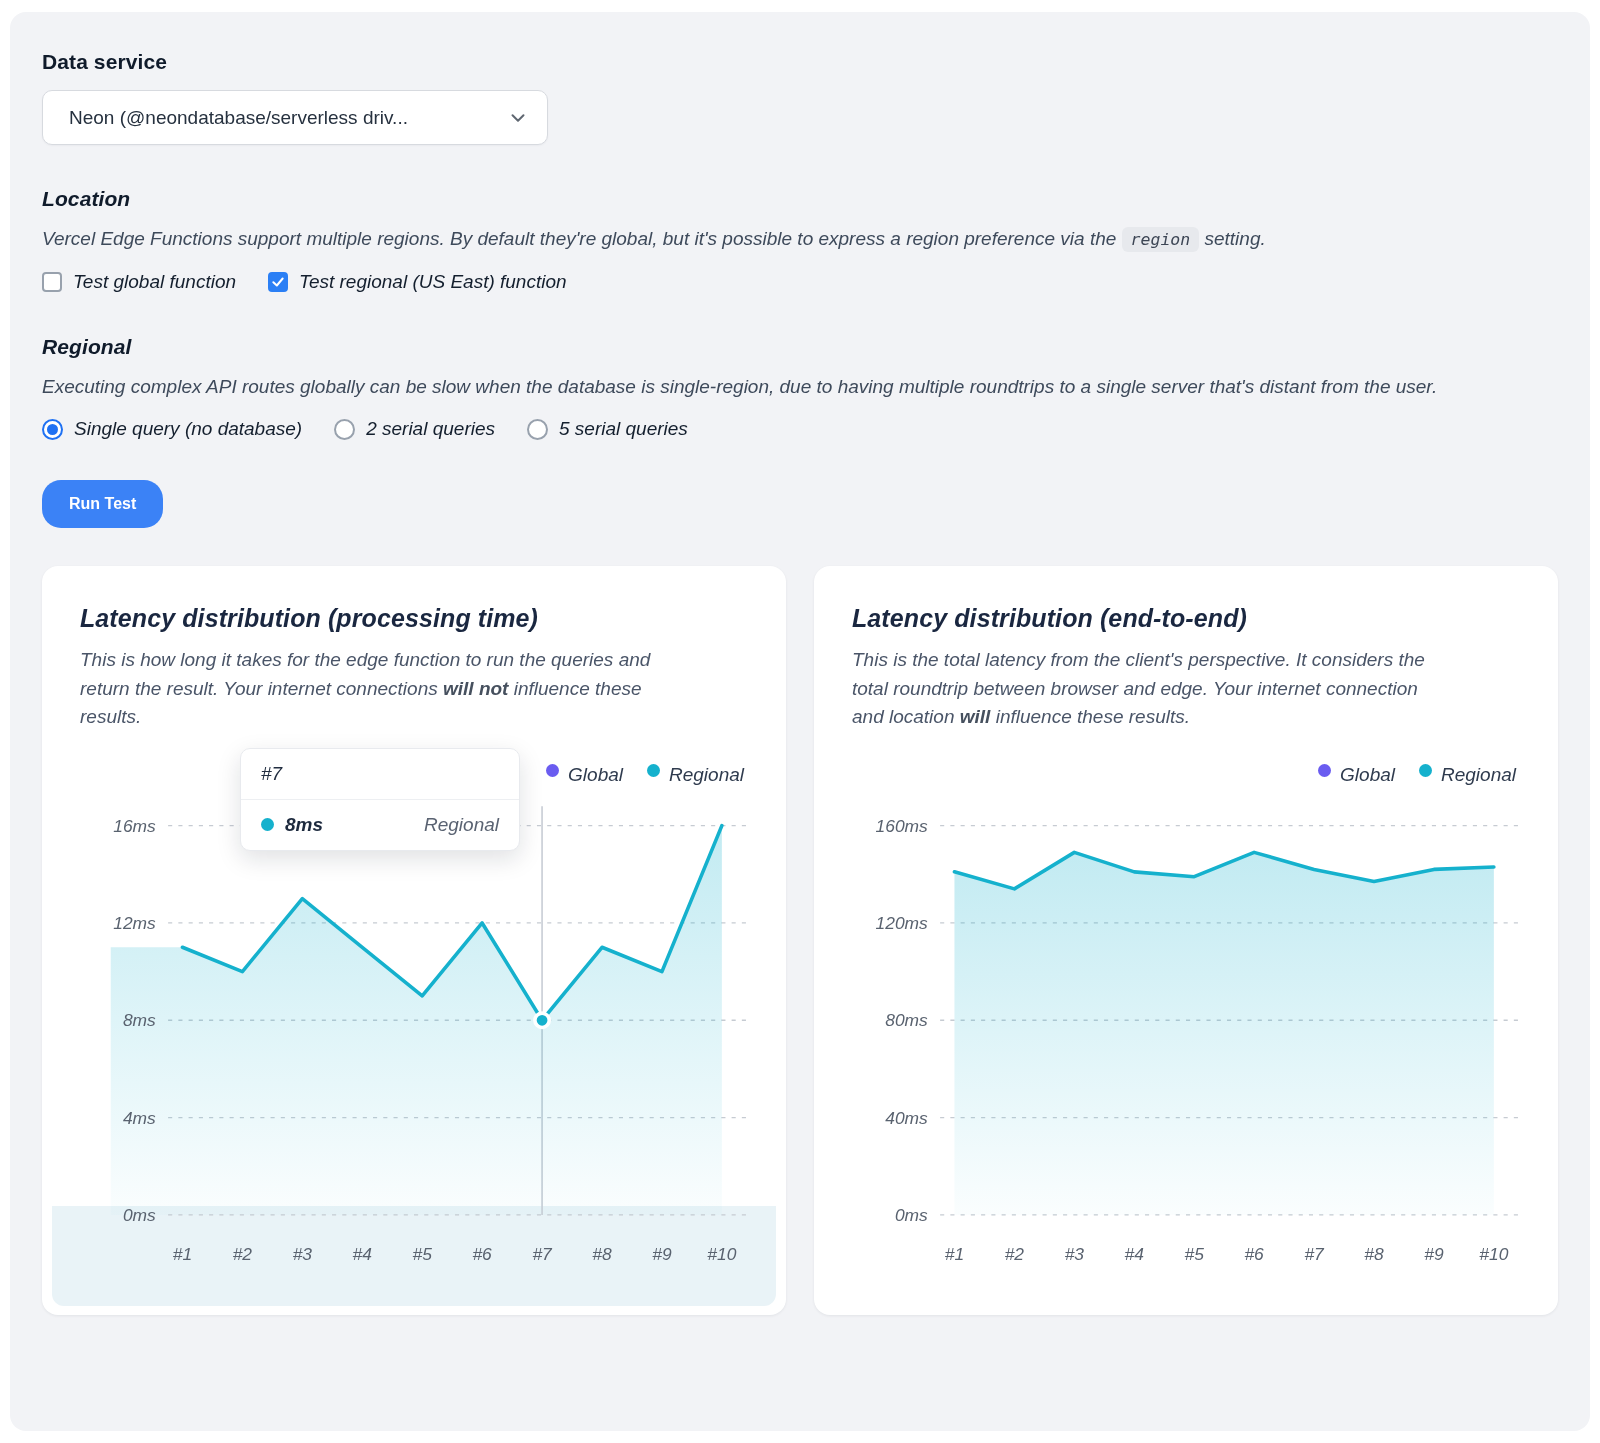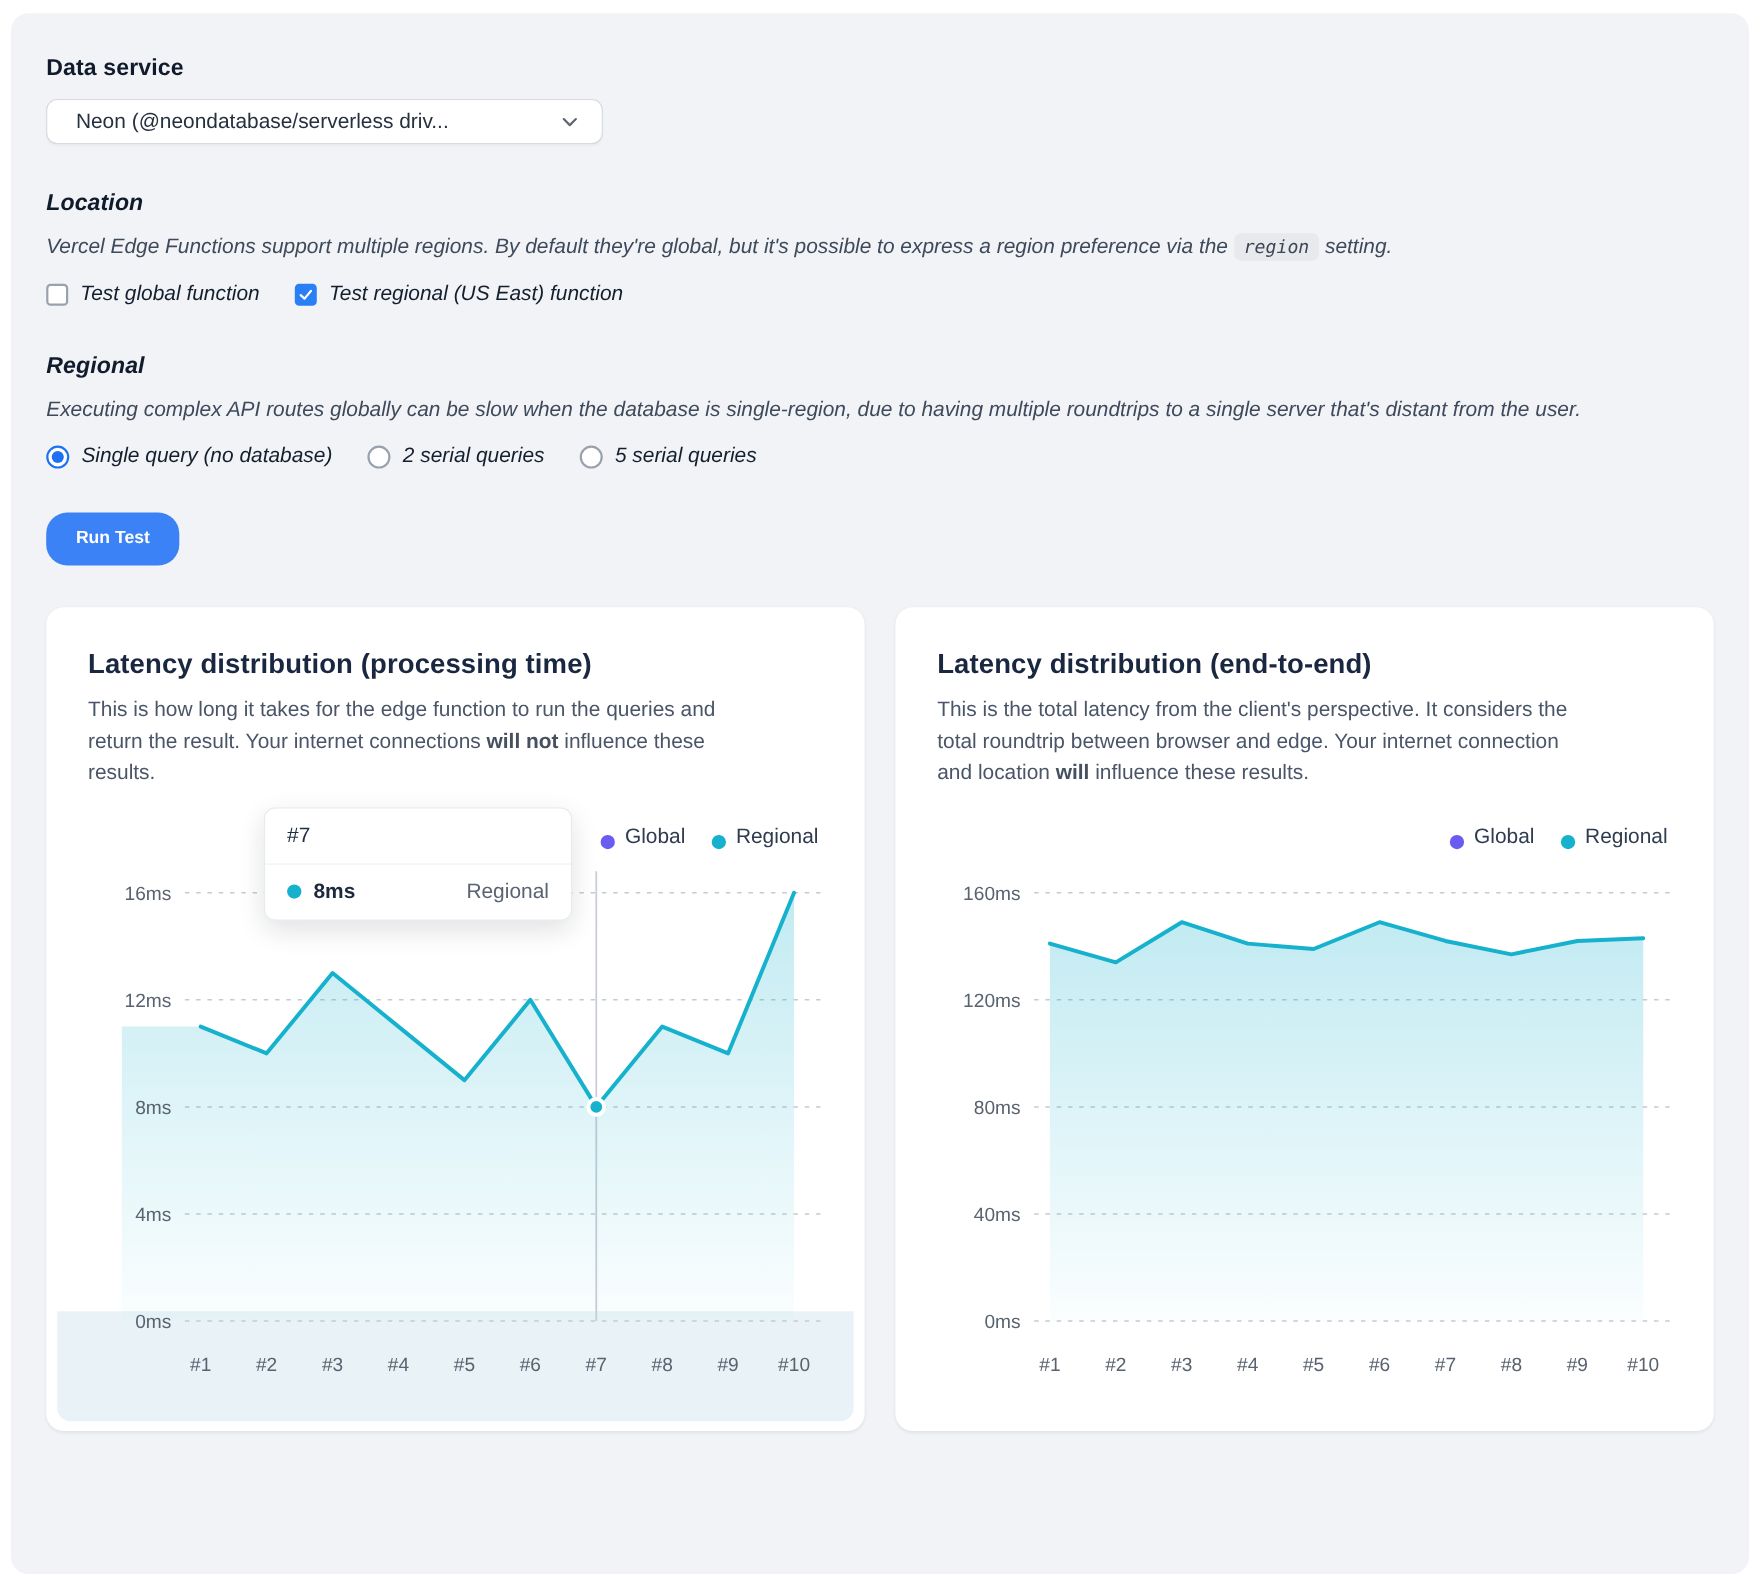--- a/index.html
+++ b/index.html
@@ -1,43 +1,43 @@
 <!DOCTYPE html>
 <html><head>
 <meta charset="utf-8">
 <style>
   html,body{margin:0;padding:0;background:#ffffff;}
   body{width:1600px;height:1443px;position:relative;font-family:"Liberation Sans","DejaVu Sans",sans-serif;-webkit-font-smoothing:antialiased;}
   .panel{position:absolute;left:10px;right:10px;top:12px;bottom:12px;background:#f2f3f6;border-radius:16px;overflow:hidden;}
   .form{padding:38px 32px 0;}
   h2.sec{margin:0;font-size:21px;font-weight:700;color:#101b2b;letter-spacing:.1px;}
-  .select{margin-top:16px;width:506px;height:41px;background:#fff;border:1px solid #d7dadf;border-radius:10px;display:flex;align-items:center;justify-content:space-between;padding:0 18px 0 26px;box-sizing:border-box;font-size:19px;color:#26313f;cursor:pointer;box-shadow:0 1px 2px rgba(16,24,40,.04);}
+  .select{margin-top:16px;width:506px;height:55px;background:#fff;border:1px solid #d7dadf;border-radius:10px;display:flex;align-items:center;justify-content:space-between;padding:0 18px 0 26px;box-sizing:border-box;font-size:19px;color:#26313f;cursor:pointer;box-shadow:0 1px 2px rgba(16,24,40,.04);}
   .chev{width:22px;height:22px;flex:0 0 auto;}
   .section{margin-top:42px;font-style:italic;}
   p.desc{margin:14px 0 0;font-size:19px;color:#3e4a5b;line-height:1.45;max-width:1500px;}
   code.chip{font-family:"DejaVu Sans Mono","Liberation Mono",monospace;font-size:16.5px;background:#e7e9ed;color:#3c4554;padding:3px 9px;border-radius:6px;}
   .controls-row{margin-top:18px;display:flex;align-items:center;gap:32px;font-size:19px;color:#141f2e;}
   .ctl{display:flex;align-items:center;gap:11px;cursor:pointer;}
   .box{width:20px;height:20px;border:2px solid #98a1ad;border-radius:4px;background:#fff;box-sizing:border-box;display:flex;align-items:center;justify-content:center;}
   .ctl.checked .box{background:#2b7ff5;border-color:#2b7ff5;}
   .box svg{display:none;}
   .ctl.checked .box svg{display:block;}
   .circ{width:21px;height:21px;border:2px solid #98a1ad;border-radius:50%;background:#fff;box-sizing:border-box;display:flex;align-items:center;justify-content:center;}
   .ctl.selected .circ{border-color:#1f71f3;}
   .circ i{display:none;width:11px;height:11px;border-radius:50%;background:#1f71f3;}
   .ctl.selected .circ i{display:block;}
   .run-btn{margin-top:40px;display:inline-block;background:#3b82f6;color:#fff;border:none;border-radius:19px;font-family:inherit;font-size:16px;font-weight:700;padding:15px 27px;cursor:pointer;}
-  .cards{display:flex;gap:28px;padding:0 32px;margin-top:38px;}
+  .cards{display:flex;gap:28px;padding:0 32px;margin-top:38px;font-style:italic;}
   .card{flex:1;background:#fff;border-radius:16px;padding:38px 38px 34px;box-shadow:0 1px 3px rgba(16,24,40,.07);position:relative;overflow:hidden;}
   .card h3{margin:0;font-size:25px;font-weight:600;color:#1a2740;letter-spacing:.1px;}
   .card p.cdesc{margin:13px 0 0;font-size:19px;color:#4a5568;line-height:1.5;max-width:580px;}
   .card p.cdesc b{color:#46505e;}
   .chart-block{position:relative;margin-top:30px;}
   .legend{display:flex;justify-content:flex-end;align-items:center;gap:24px;height:26px;margin-bottom:12px;padding-right:4px;font-size:19px;color:#2f3b4e;}
-  .leg-item{display:flex;align-items:flex-end;gap:9px;}
+  .leg-item{display:flex;align-items:flex-start;gap:9px;}
   .dot{width:13px;height:13px;border-radius:50%;background:#999;flex:0 0 auto;}
   svg.chart{width:100%;height:auto;display:block;position:relative;z-index:1;}
   .grid{stroke:#c6cbd2;stroke-width:1.3;stroke-dasharray:4 6;fill:none;}
   .ytick{font-size:17px;fill:#59626f;text-anchor:end;font-family:"Liberation Sans","DejaVu Sans",sans-serif;}
   .xtick{font-size:17px;fill:#59626f;text-anchor:middle;font-family:"Liberation Sans","DejaVu Sans",sans-serif;}
   .tooltip{position:absolute;top:-14px;left:160px;width:278px;background:#fff;border:1px solid #e8eaee;border-radius:10px;box-shadow:0 8px 24px rgba(15,23,42,.13);z-index:6;}
   .tt-head{padding:14px 20px;font-size:19px;color:#212d40;border-bottom:1px solid #edeff2;}
   .tt-row{padding:14px 20px;display:flex;align-items:center;}
   .tt-row .dot{margin-right:11px;}
   .tt-val{font-size:19px;font-weight:700;color:#1d2a3e;}

